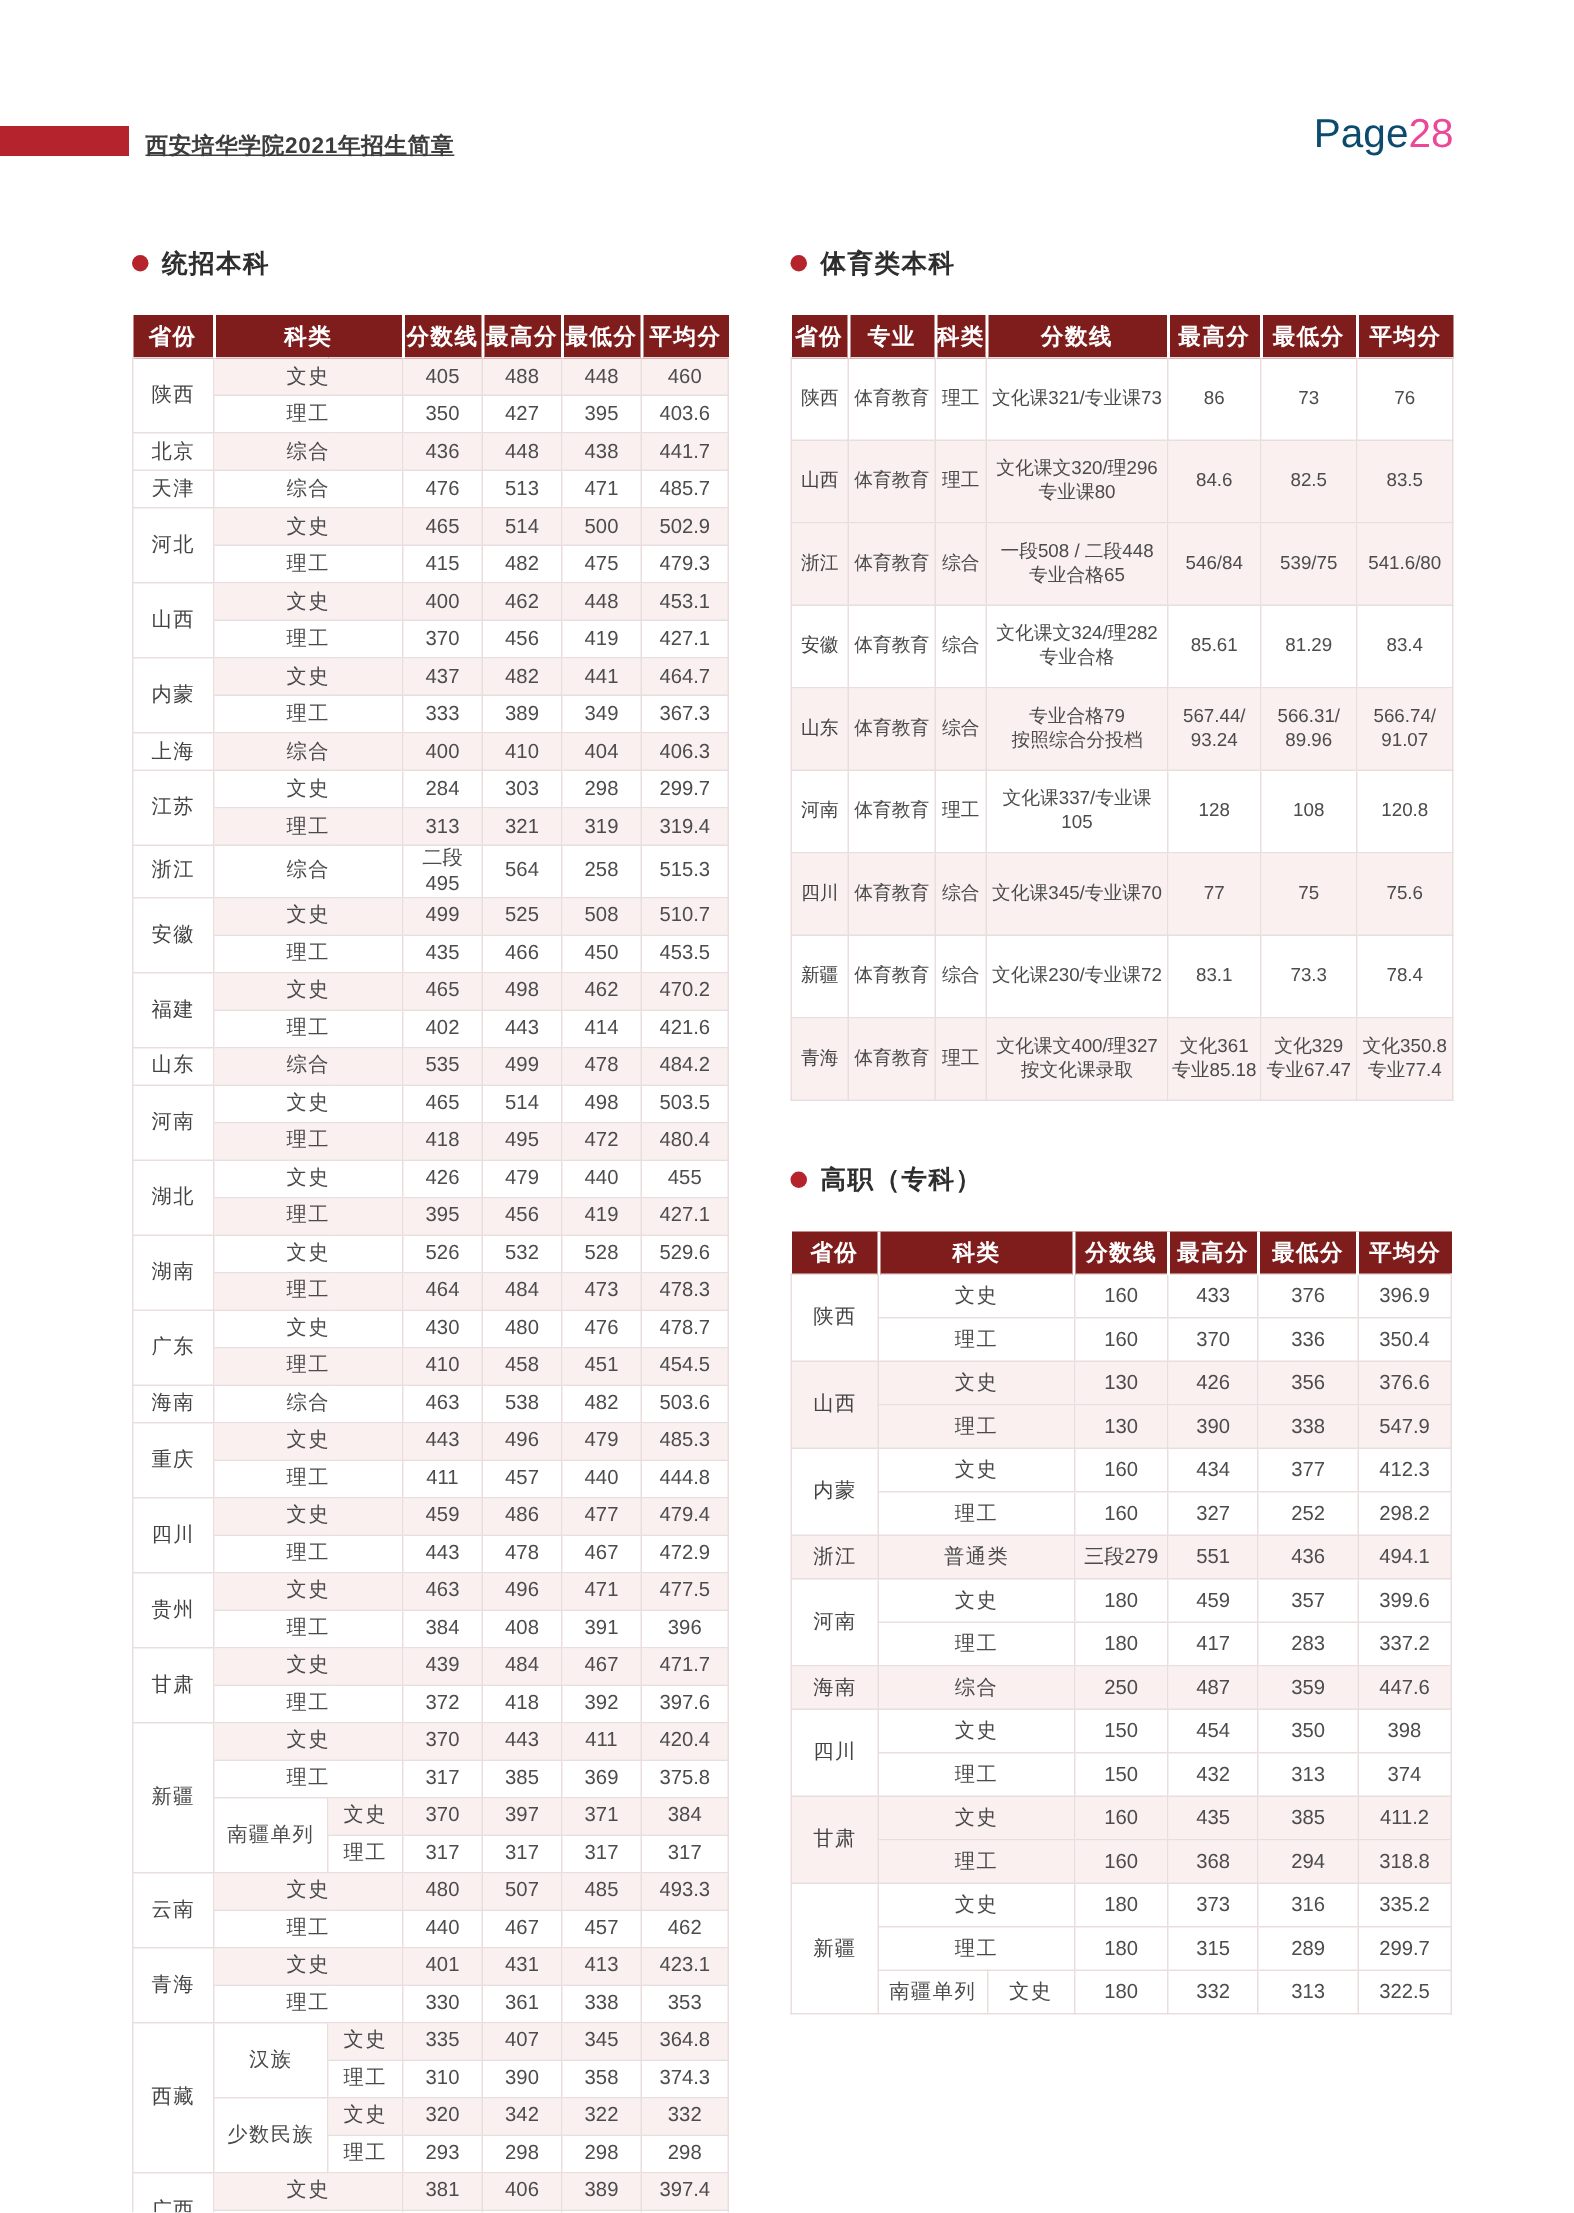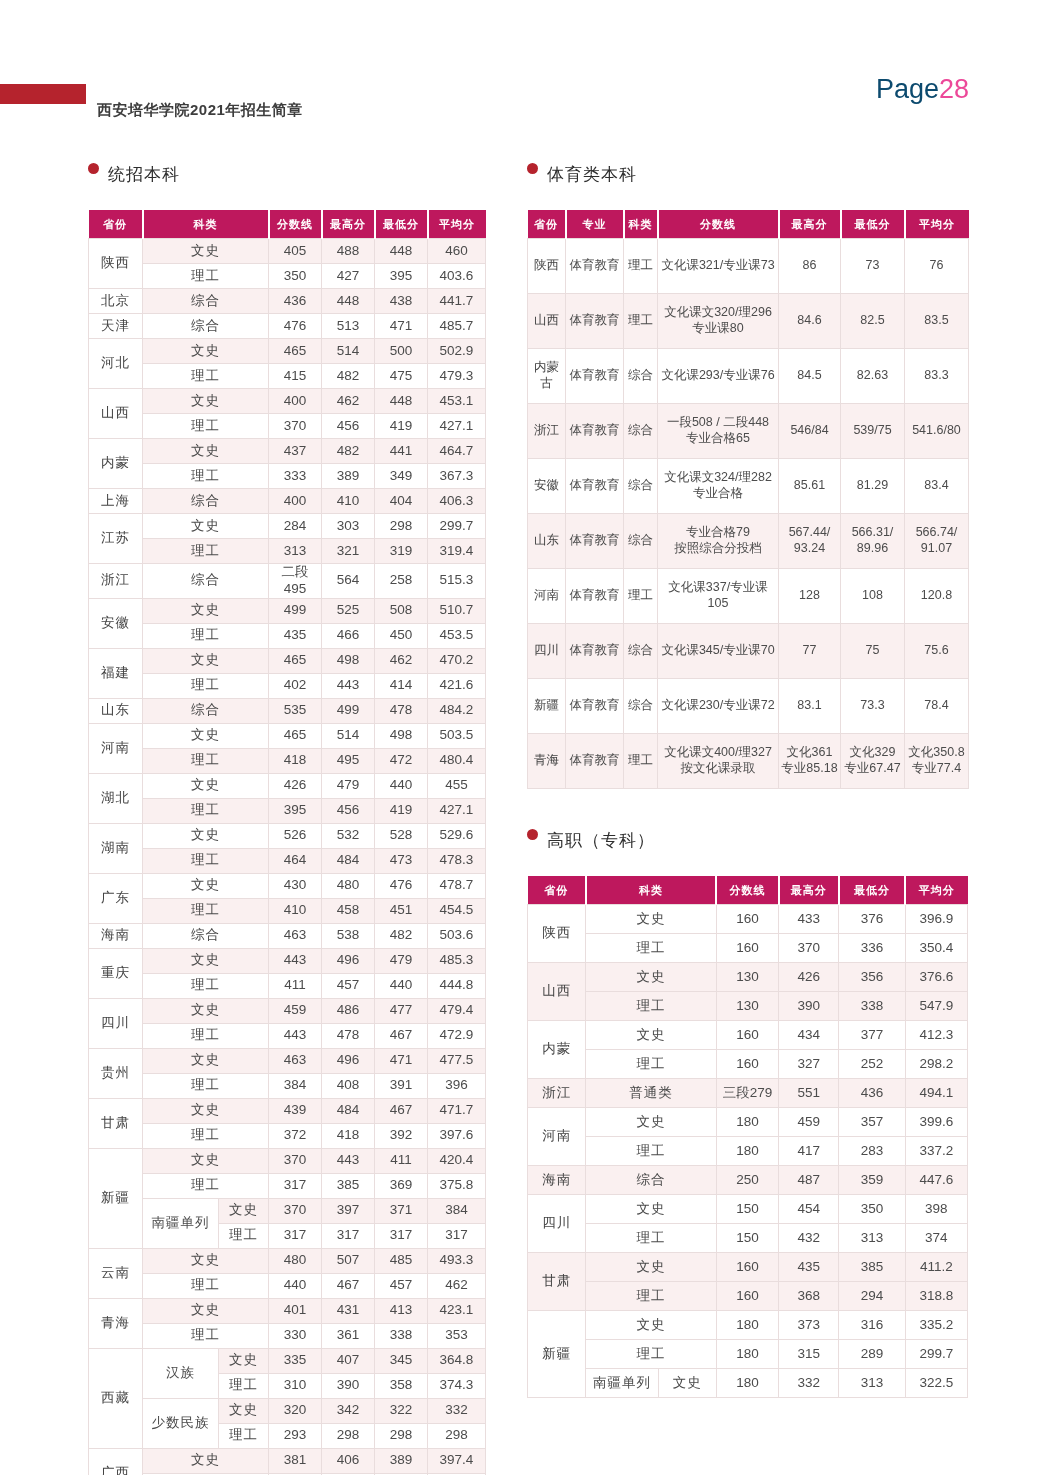--- a/index.html
+++ b/index.html
@@ -2,41 +2,41 @@
 <html><head>
 <meta charset="utf-8">
 <style>
   html,body{margin:0;padding:0;background:#fff;}
   .page{
     position:relative; width:1049px; height:1475px; background:#ffffff;
     font-family:"Liberation Sans","DejaVu Sans",sans-serif; overflow:hidden;
   }
   
   .red-bar{position:absolute; left:0; top:84px; width:86px; height:20px; background:#b5232d;}
-  .doc-title{position:absolute; left:97px; top:100px; height:20px; line-height:20px;
-    font-size:15px; font-weight:bold; color:#3d3d3d; letter-spacing:.5px;}
+  .doc-title{position:absolute; left:97px; top:88px; height:20px; line-height:20px;
+    font-size:15px; font-weight:bold; color:#3d3d3d; letter-spacing:.5px;text-decoration:underline;}
   .page-num{position:absolute; top:74px; right:80px; font-size:27px; font-weight:normal;}
   .page-num .pn-label{color:#0c4a6e;}
   .page-num .pn-value{color:#ec4899;}
 
   
   .col{position:absolute; top:163px;}
   .col-left{left:88px; width:397px;}
   .col-right{left:527px; width:441px;}
 
-  .section-title{display:flex; height:24px; margin:0 0 23px 0;
-    font-size:17px; font-weight:normal; color:#2e2e2e; letter-spacing:1px;}
+  .section-title{display:flex; align-items:center; height:24px; margin:0 0 23px 0;
+    font-size:17px; font-weight:bold; color:#2e2e2e; letter-spacing:1px;}
   .section-title .bullet{width:11px; height:11px; border-radius:50%; background:#b5232d;
     margin-right:9px; flex:0 0 auto;}
   .section-title.second{margin-top:40px;}
 
   
   table.score-table{border-collapse:collapse; table-layout:fixed; width:100%;}
   .score-table th{
-    background:#be185d; color:#ffffff; font-size:11px; font-weight:bold;
+    background:#7f1d1d; color:#ffffff; font-size:15px; font-weight:bold;
     height:28px; padding:0; text-align:center; border-left:2px solid #ffffff;
     letter-spacing:1px;
   }
   .score-table th:first-child{border-left:none;}
   .score-table td{
     border:1px solid #e9dddd; background:#ffffff; color:#4c4c4c;
     text-align:center; vertical-align:middle; padding:0 2px;
     font-size:13.5px; white-space:pre-line; line-height:1.25;
     overflow:hidden;
   }
@@ -506,29 +506,20 @@
             <td class="province pink">山西</td>
             <td class="cat pink">体育教育</td>
             <td class="cat pink">理工</td>
             <td class="val pink">文化课文320/理296
 专业课80</td>
             <td class="val pink">84.6</td>
             <td class="val pink">82.5</td>
             <td class="val pink">83.5</td>
           </tr>
           <tr>
-            <td class="province">内蒙古</td>
-            <td class="cat">体育教育</td>
-            <td class="cat">综合</td>
-            <td class="val">文化课293/专业课76</td>
-            <td class="val">84.5</td>
-            <td class="val">82.63</td>
-            <td class="val">83.3</td>
-          </tr>
-          <tr>
             <td class="province pink">浙江</td>
             <td class="cat pink">体育教育</td>
             <td class="cat pink">综合</td>
             <td class="val pink">一段508 / 二段448
 专业合格65</td>
             <td class="val pink">546/84</td>
             <td class="val pink">539/75</td>
             <td class="val pink">541.6/80</td>
           </tr>
           <tr>

